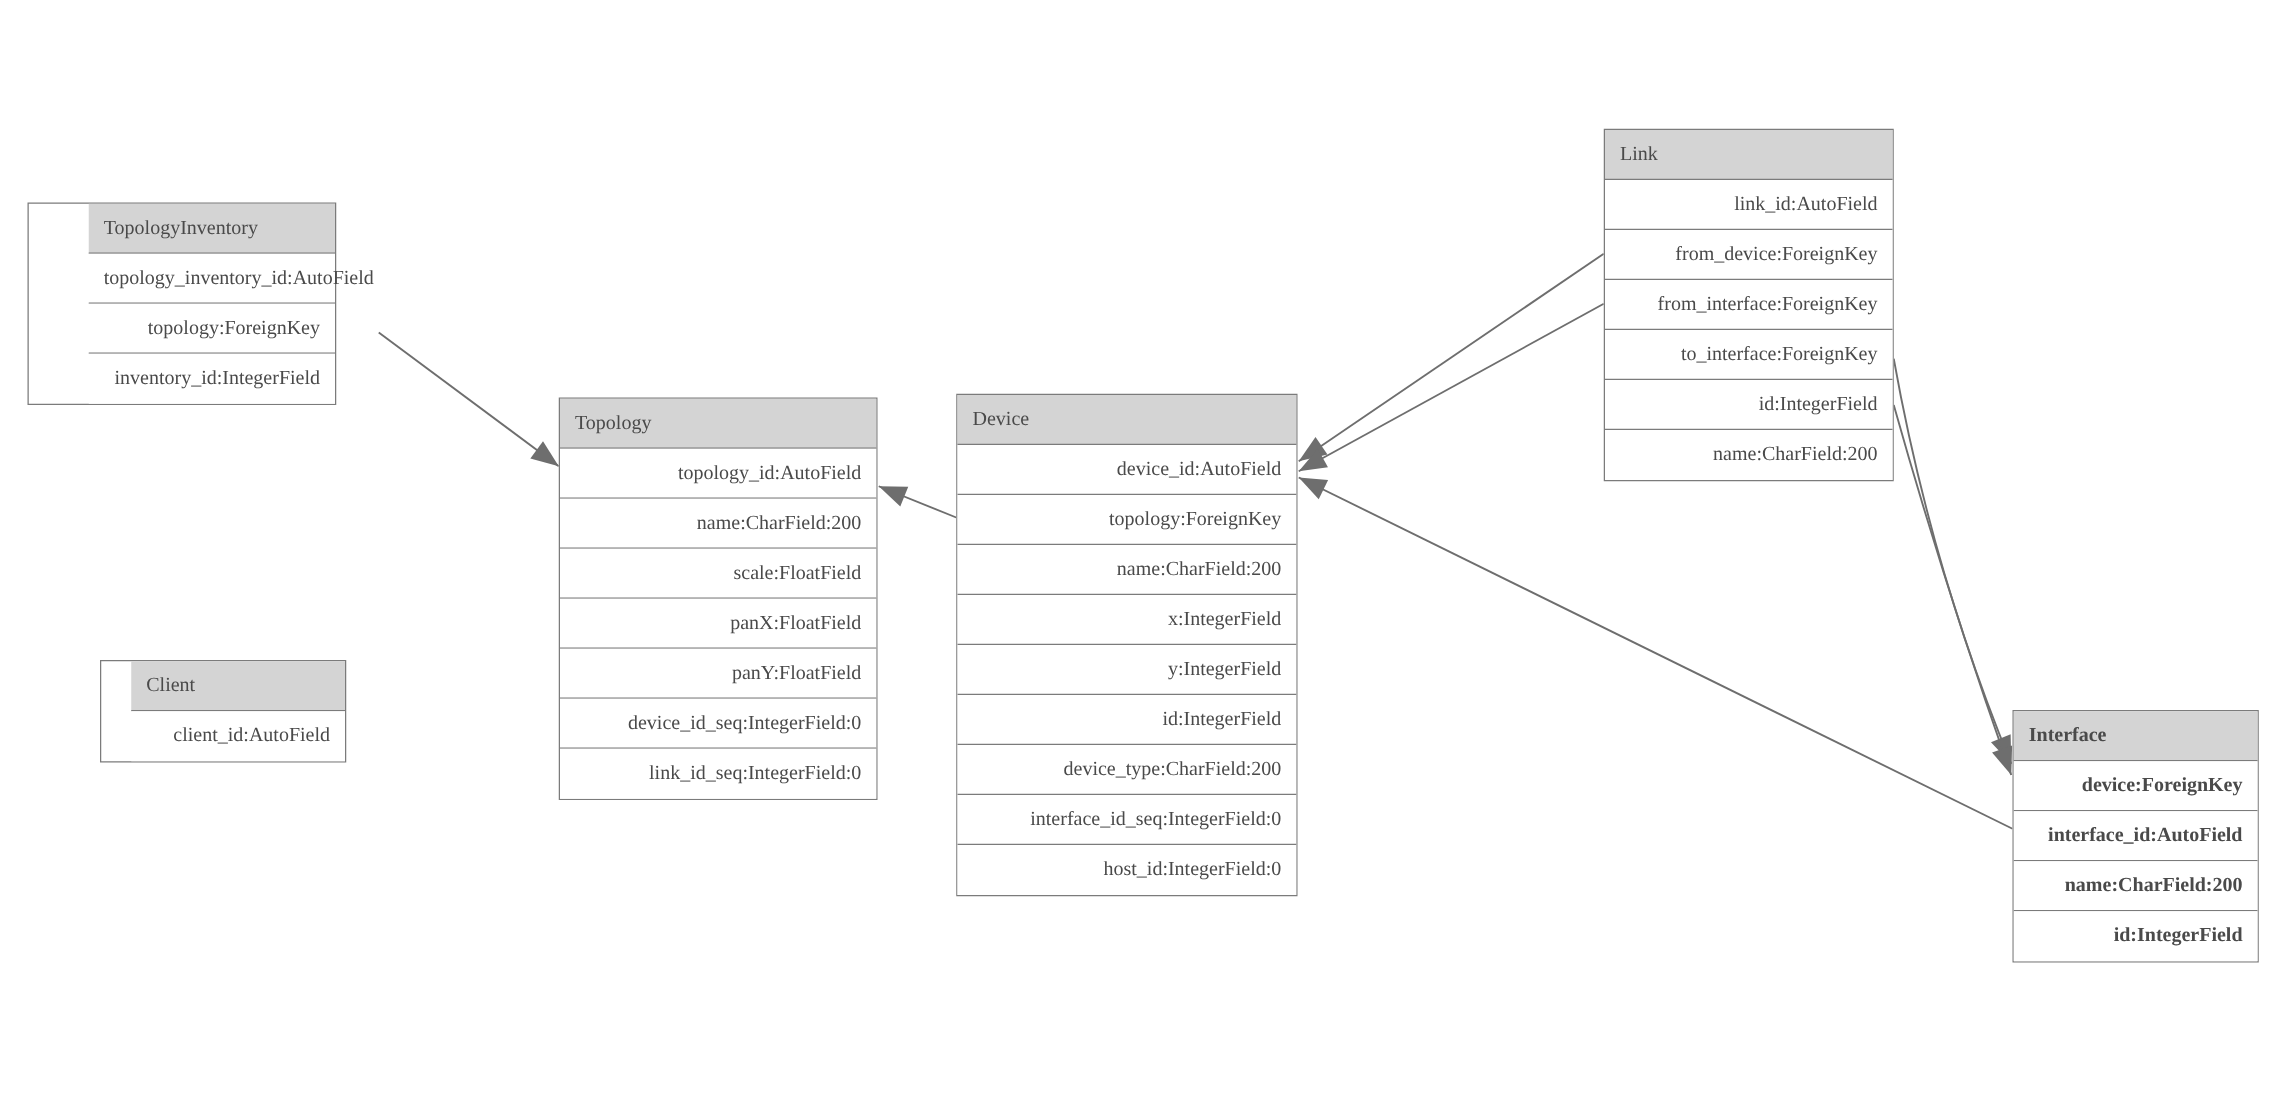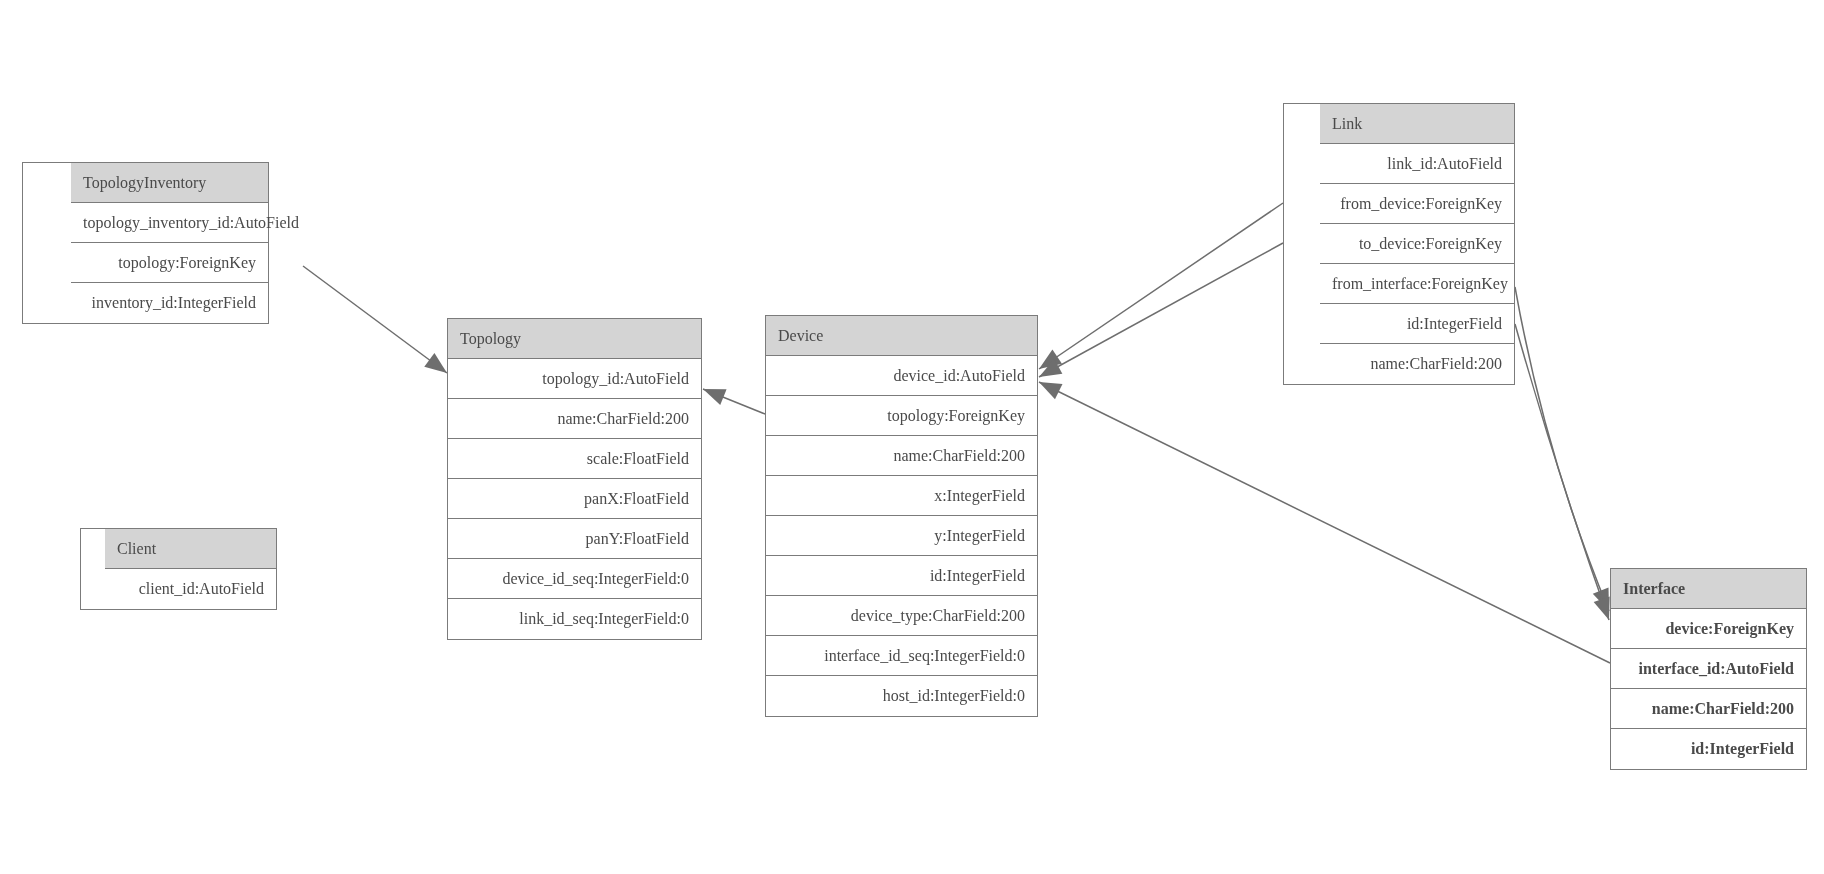--- a/index.html
+++ b/index.html
@@ -90,26 +90,26 @@
         <div class="entity-field">device_id:AutoField</div>
         <div class="entity-field">topology:ForeignKey</div>
         <div class="entity-field">name:CharField:200</div>
         <div class="entity-field">x:IntegerField</div>
         <div class="entity-field">y:IntegerField</div>
         <div class="entity-field">id:IntegerField</div>
         <div class="entity-field">device_type:CharField:200</div>
         <div class="entity-field">interface_id_seq:IntegerField:0</div>
         <div class="entity-field">host_id:IntegerField:0</div>
       </div>
-      <div class="entity" style="left: 1283px; top: 103px; width: 232px; padding-left: 36px;">
+      <div class="entity" style="left: 1283px; top: 103px; width: 232px;">
         <div class="entity-header">Link</div>
         <div class="entity-field">link_id:AutoField</div>
         <div class="entity-field">from_device:ForeignKey</div>
-        <div class="entity-field">to_device:ForeignKey</div>
         <div class="entity-field">from_interface:ForeignKey</div>
+        <div class="entity-field">to_interface:ForeignKey</div>
         <div class="entity-field">id:IntegerField</div>
         <div class="entity-field">name:CharField:200</div>
       </div>
       <div class="entity" style="left: 1610px; top: 568px; width: 197px; font-weight: bold;">
         <div class="entity-header">Interface</div>
         <div class="entity-field">device:ForeignKey</div>
         <div class="entity-field">interface_id:AutoField</div>
         <div class="entity-field">name:CharField:200</div>
         <div class="entity-field">id:IntegerField</div>
       </div>

